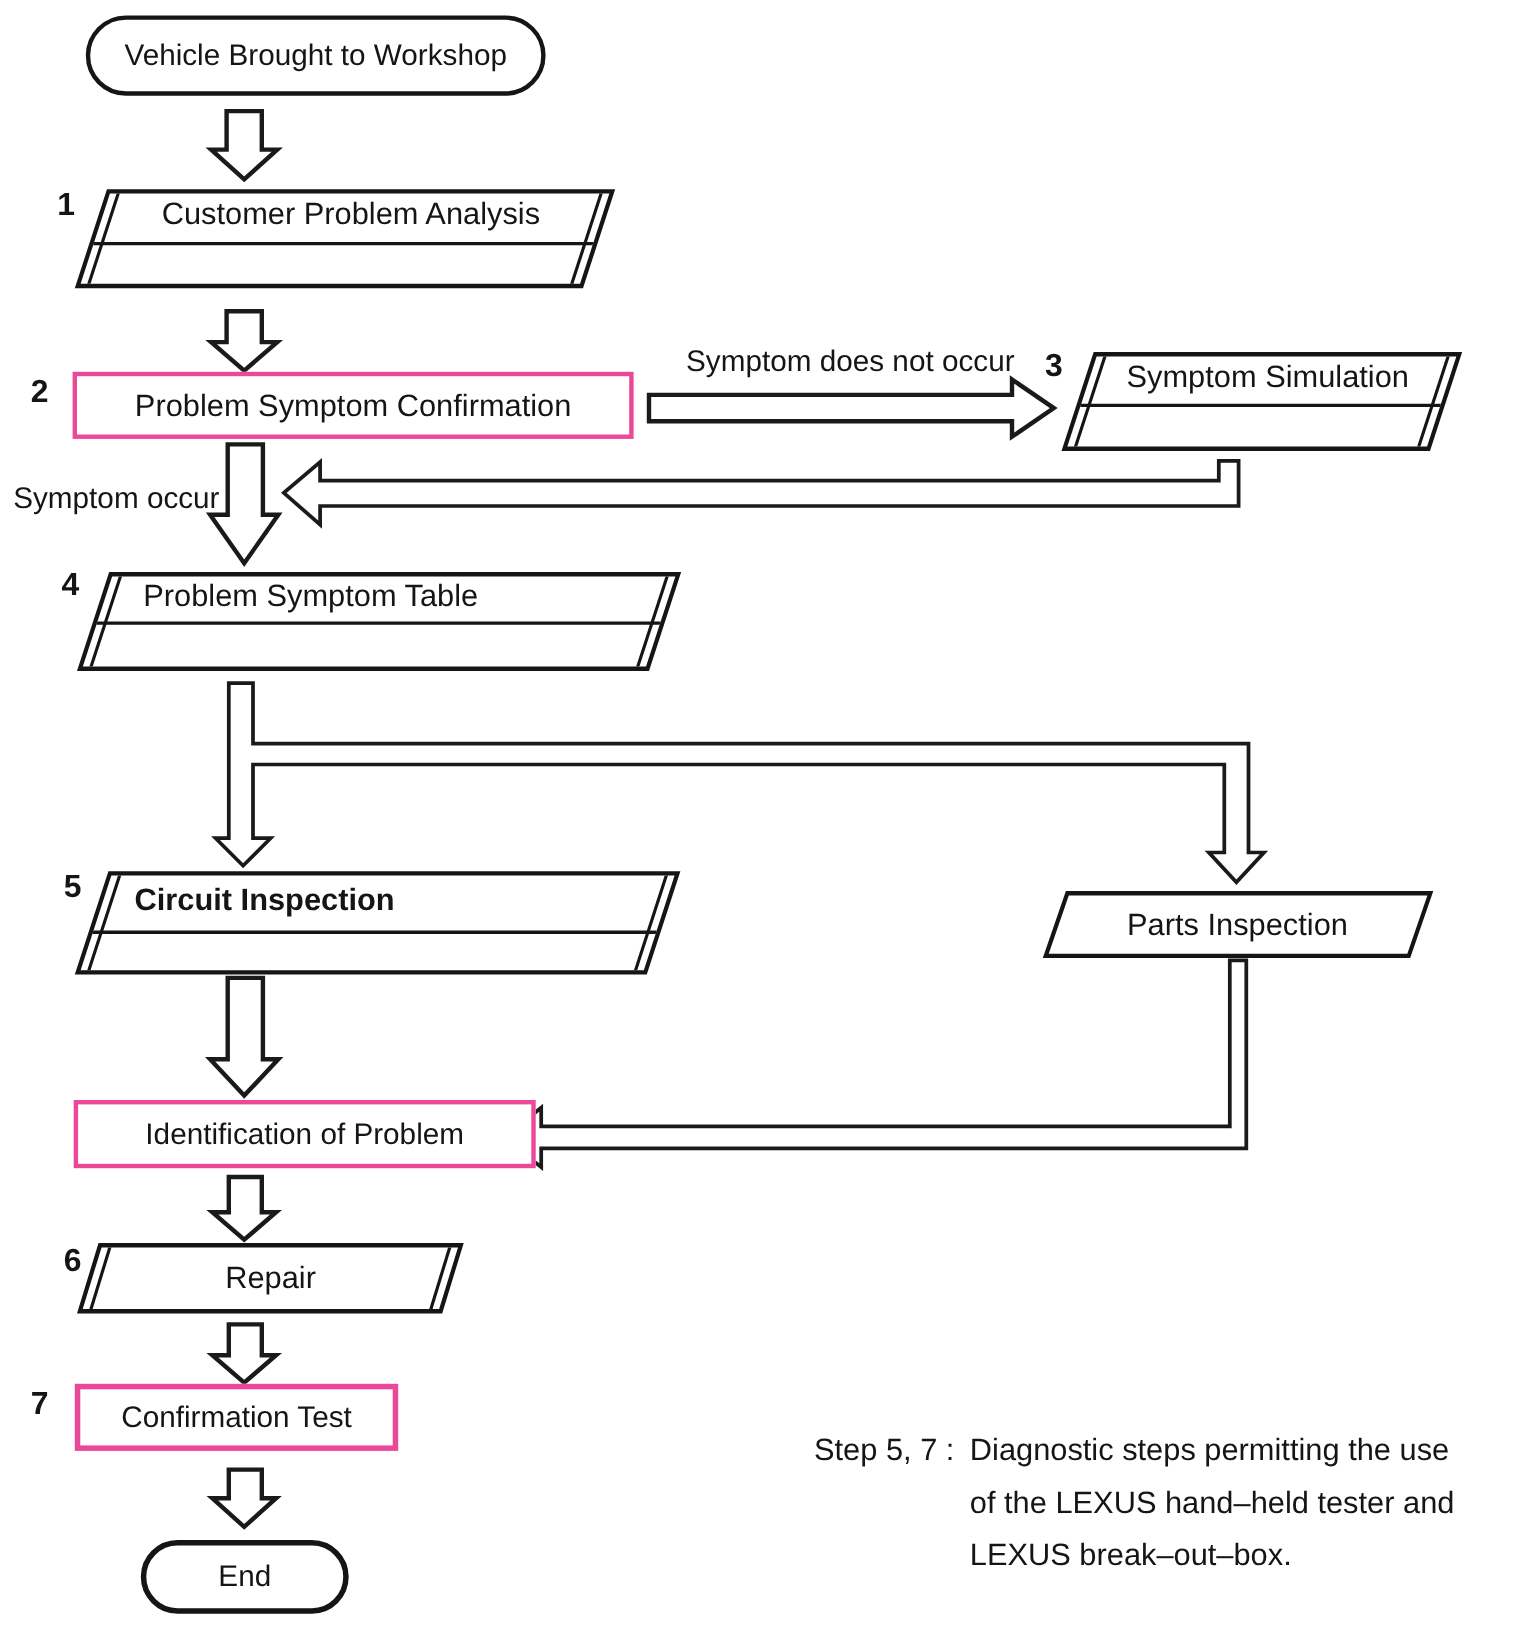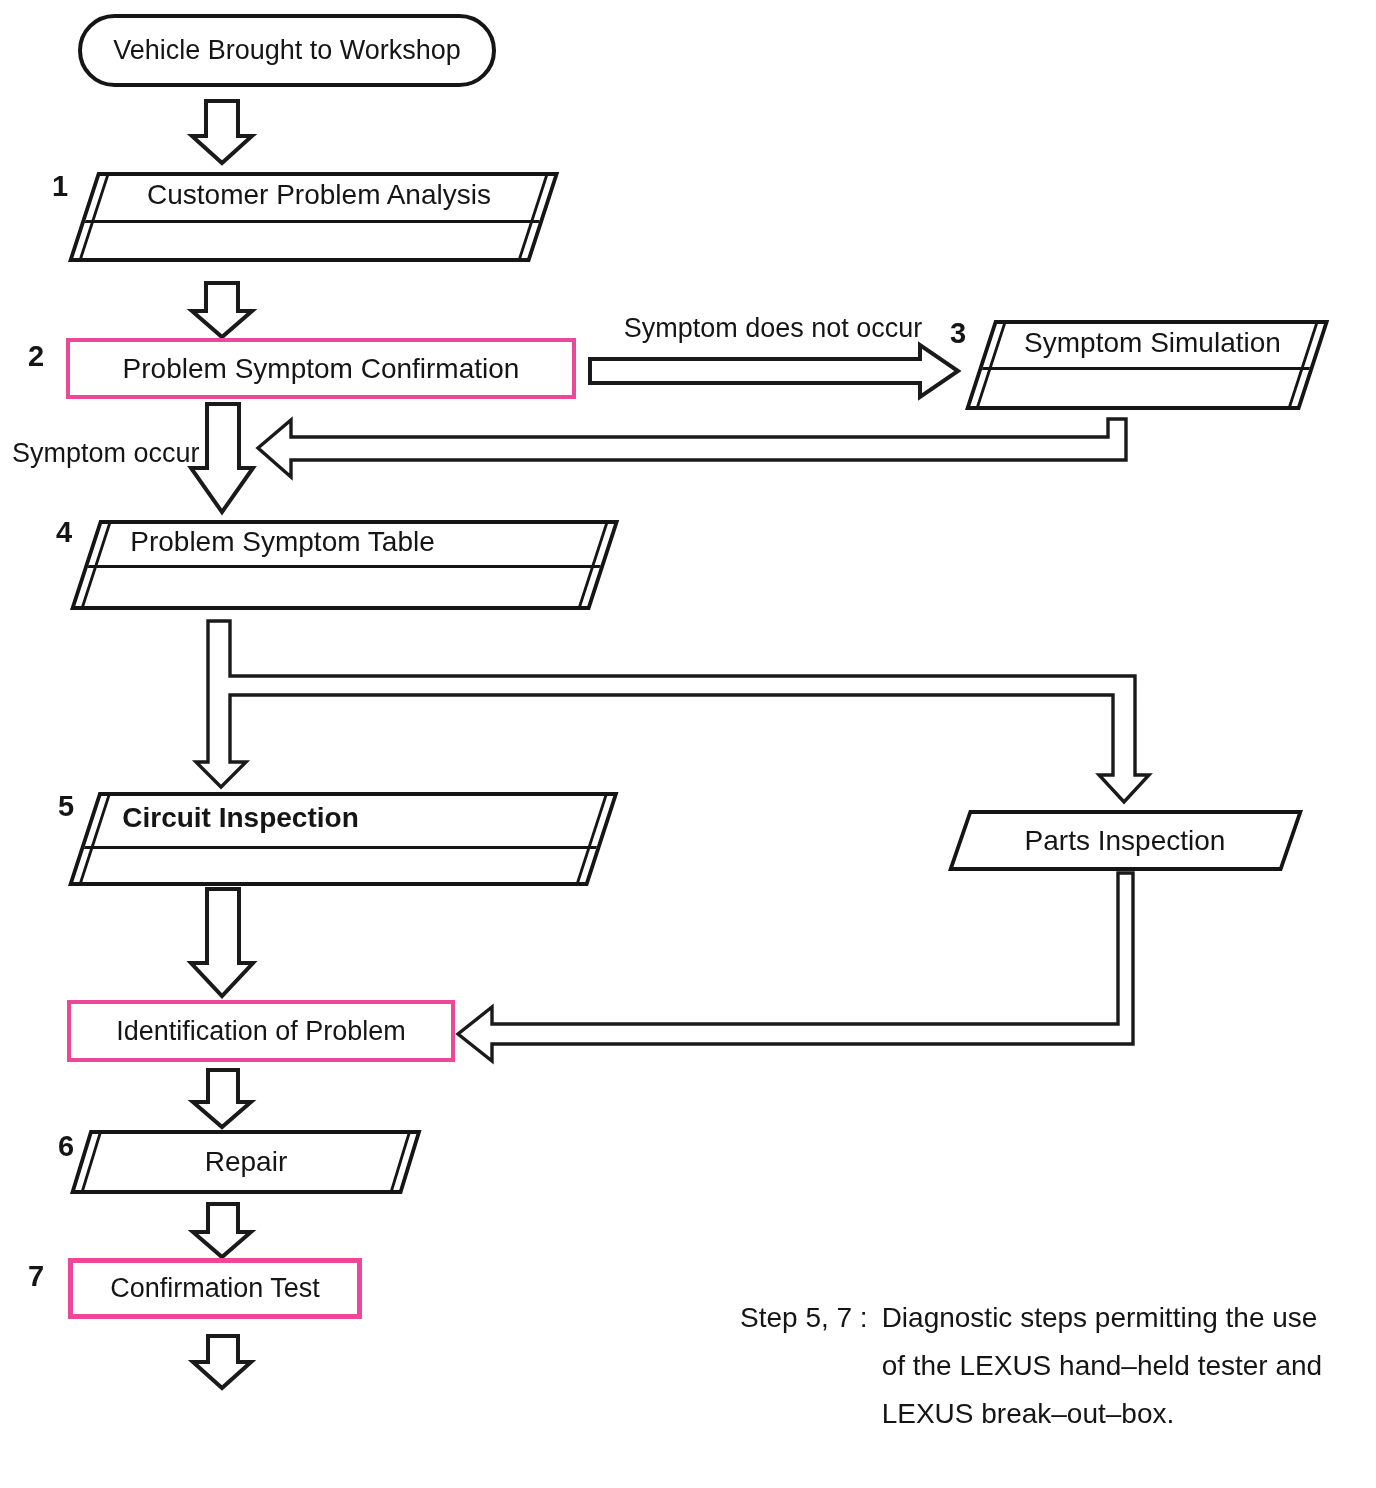--- a/index.html
+++ b/index.html
@@ -137,38 +137,41 @@
       <div class="divider" style="top:50px;"></div>
     </div>
     <div class="ptext bold" style="left:55px;right:230px;top:4px;height:44px;">Circuit Inspection</div>
   </div>
 
   <div class="pnode" style="left:948px;top:810px;width:334px;height:61px;">
     <div class="pskew lean19"></div>
     <div class="ptext" style="left:10px;right:-10px;top:0;bottom:0;">Parts Inspection</div>
   </div>
 
-  <div class="rnode" style="left:67px;top:1000px;width:388px;height:62px;font-size:27px;">
+  <div class="rnode" style="left:67px;top:1000px;width:420px;height:62px;font-size:27px;">
     <span>Identification of Problem</span>
   </div>
 
   <div class="num" style="left:58px;top:1130px;">6</div>
   <div class="pnode" style="left:70px;top:1130px;width:332px;height:64px;">
     <div class="pskew" style="transform:skewX(-17deg);">
       <div class="edge-l"></div>
       <div class="edge-r"></div>
     </div>
     <div class="ptext" style="left:10px;right:-10px;top:0;bottom:0;">Repair</div>
   </div>
 
   <div class="num" style="left:28px;top:1260px;">7</div>
   <div class="rnode thick" style="left:68px;top:1258px;width:294px;height:61px;font-size:27px;">
     <span>Confirmation Test</span>
   </div>
 
+  <div class="snode thick" style="left:128px;top:1400px;width:189px;height:67px;border-radius:34px;">
+    <span>End</span>
+  </div>
 
   <div class="note" style="left:740px;top:1294px;">
     <div class="prefix">Step 5, 7 :</div>
     <div class="lines">
       <div>Diagnostic steps permitting the use</div>
       <div>of the LEXUS hand–held tester and</div>
       <div>LEXUS break–out–box.</div>
     </div>
   </div>
 

